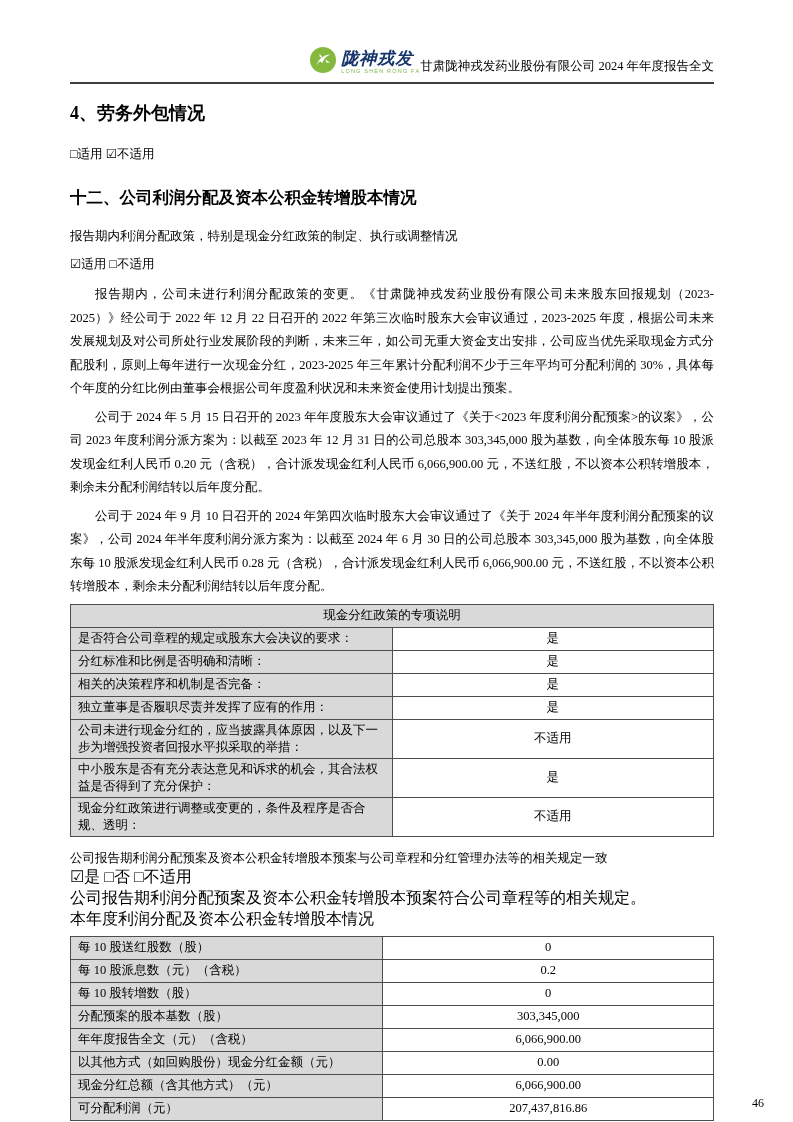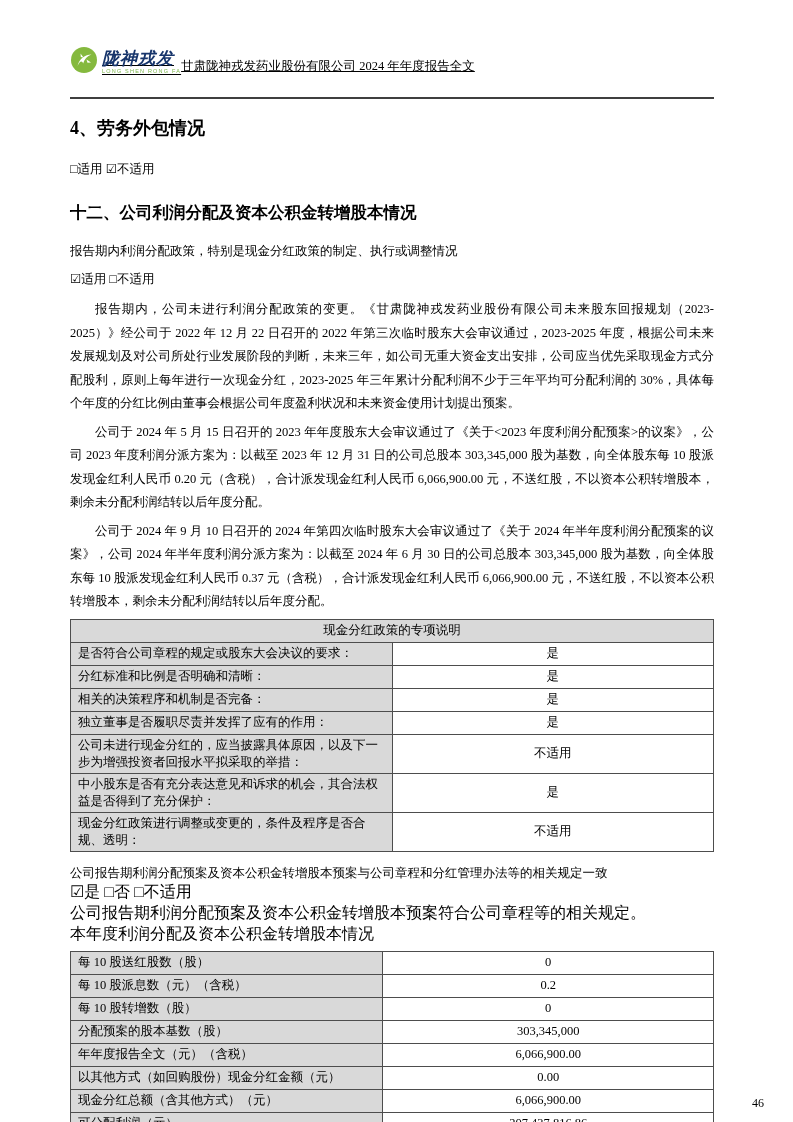--- a/index.html
+++ b/index.html
@@ -16,25 +16,24 @@
   .content {
     position: absolute;
     left: 70px;
     top: 0;
     width: 644px;
   }
   
   .doc-header {
     padding-top: 46px;
     display: flex;
-    justify-content: flex-start;
+    justify-content: flex-end;
     align-items: flex-end;
     border-bottom: 2px solid #3f3f3f;
-    padding-bottom: 19px;
-    text-decoration: underline;
+    padding-bottom: 4px;
   }
   .logo-wrap { display: flex; align-items: center; gap: 4px; }
   .logo-texts { display: flex; flex-direction: column; line-height: 1; }
   .brand-cn {
     font-family: "Liberation Sans", "DejaVu Sans", sans-serif;
     font-weight: bold;
     font-style: italic;
     font-size: 17px;
     color: #17356b;
     letter-spacing: 1px;
@@ -114,21 +113,21 @@
 
     <div class="h3">4、劳务外包情况</div>
     <div class="checkline">□适用 ☑不适用</div>
 
     <div class="h2">十二、公司利润分配及资本公积金转增股本情况</div>
     <div class="plain">报告期内利润分配政策，特别是现金分红政策的制定、执行或调整情况</div>
     <div class="checkline2">☑适用 □不适用</div>
 
     <p class="para">报告期内，公司未进行利润分配政策的变更。《甘肃陇神戎发药业股份有限公司未来股东回报规划（2023-2025）》经公司于 2022 年 12 月 22 日召开的 2022 年第三次临时股东大会审议通过，2023-2025 年度，根据公司未来发展规划及对公司所处行业发展阶段的判断，未来三年，如公司无重大资金支出安排，公司应当优先采取现金方式分配股利，原则上每年进行一次现金分红，2023-2025 年三年累计分配利润不少于三年平均可分配利润的 30%，具体每个年度的分红比例由董事会根据公司年度盈利状况和未来资金使用计划提出预案。</p>
     <p class="para">公司于 2024 年 5 月 15 日召开的 2023 年年度股东大会审议通过了《关于&lt;2023 年度利润分配预案&gt;的议案》，公司 2023 年度利润分派方案为：以截至 2023 年 12 月 31 日的公司总股本 303,345,000 股为基数，向全体股东每 10 股派发现金红利人民币 0.20 元（含税），合计派发现金红利人民币 6,066,900.00 元，不送红股，不以资本公积转增股本，剩余未分配利润结转以后年度分配。</p>
-    <p class="para">公司于 2024 年 9 月 10 日召开的 2024 年第四次临时股东大会审议通过了《关于 2024 年半年度利润分配预案的议案》，公司 2024 年半年度利润分派方案为：以截至 2024 年 6 月 30 日的公司总股本 303,345,000 股为基数，向全体股东每 10 股派发现金红利人民币 0.37 元（含税），合计派发现金红利人民币 6,066,900.00 元，不送红股，不以资本公积转增股本，剩余未分配利润结转以后年度分配。</p>
+    <p class="para">公司于 2024 年 9 月 10 日召开的 2024 年第四次临时股东大会审议通过了《关于 2024 年半年度利润分配预案的议案》，公司 2024 年半年度利润分派方案为：以截至 2024 年 6 月 30 日的公司总股本 303,345,000 股为基数，向全体股东每 10 股派发现金红利人民币 0.28 元（含税），合计派发现金红利人民币 6,066,900.00 元，不送红股，不以资本公积转增股本，剩余未分配利润结转以后年度分配。</p>
 
     <table class="tbl1">
       <tbody>
           <tr>
         <td class="cell-head" colspan="2">现金分红政策的专项说明</td>
       </tr>
       <tr>
         <td class="cell-label">是否符合公司章程的规定或股东大会决议的要求：</td>
         <td class="cell-value">是</td>
       </tr>

